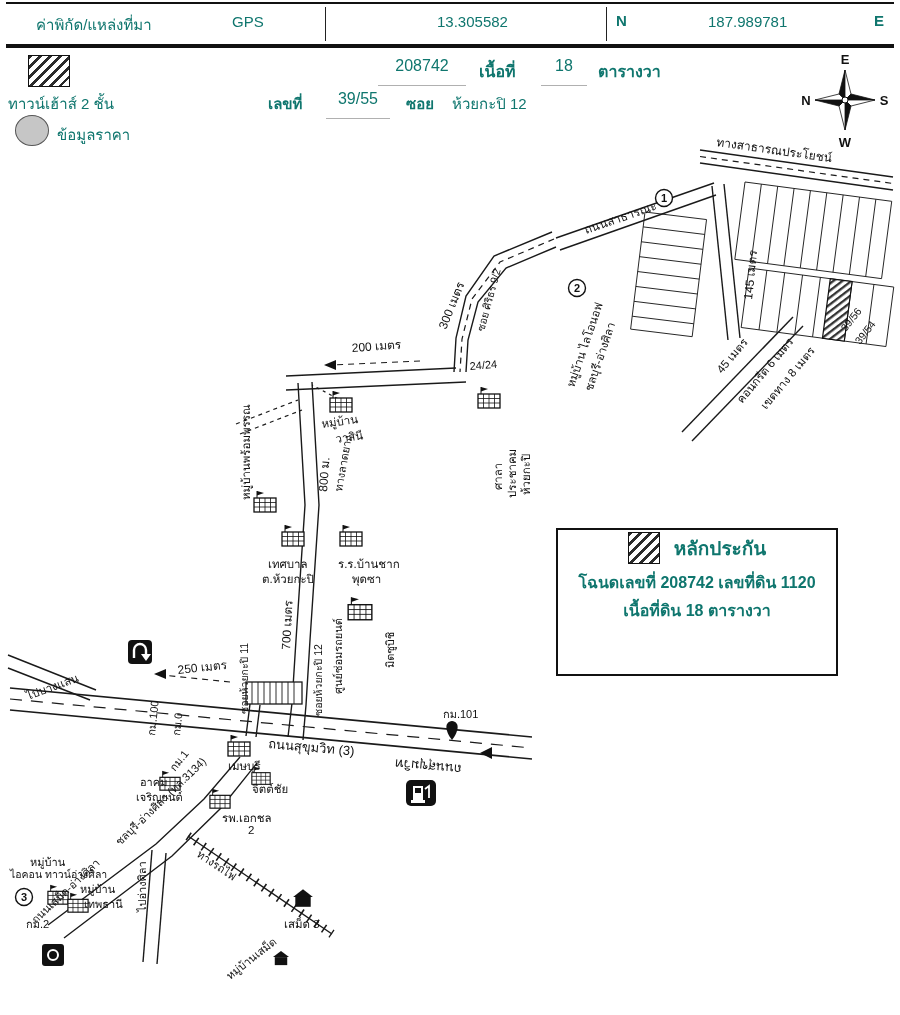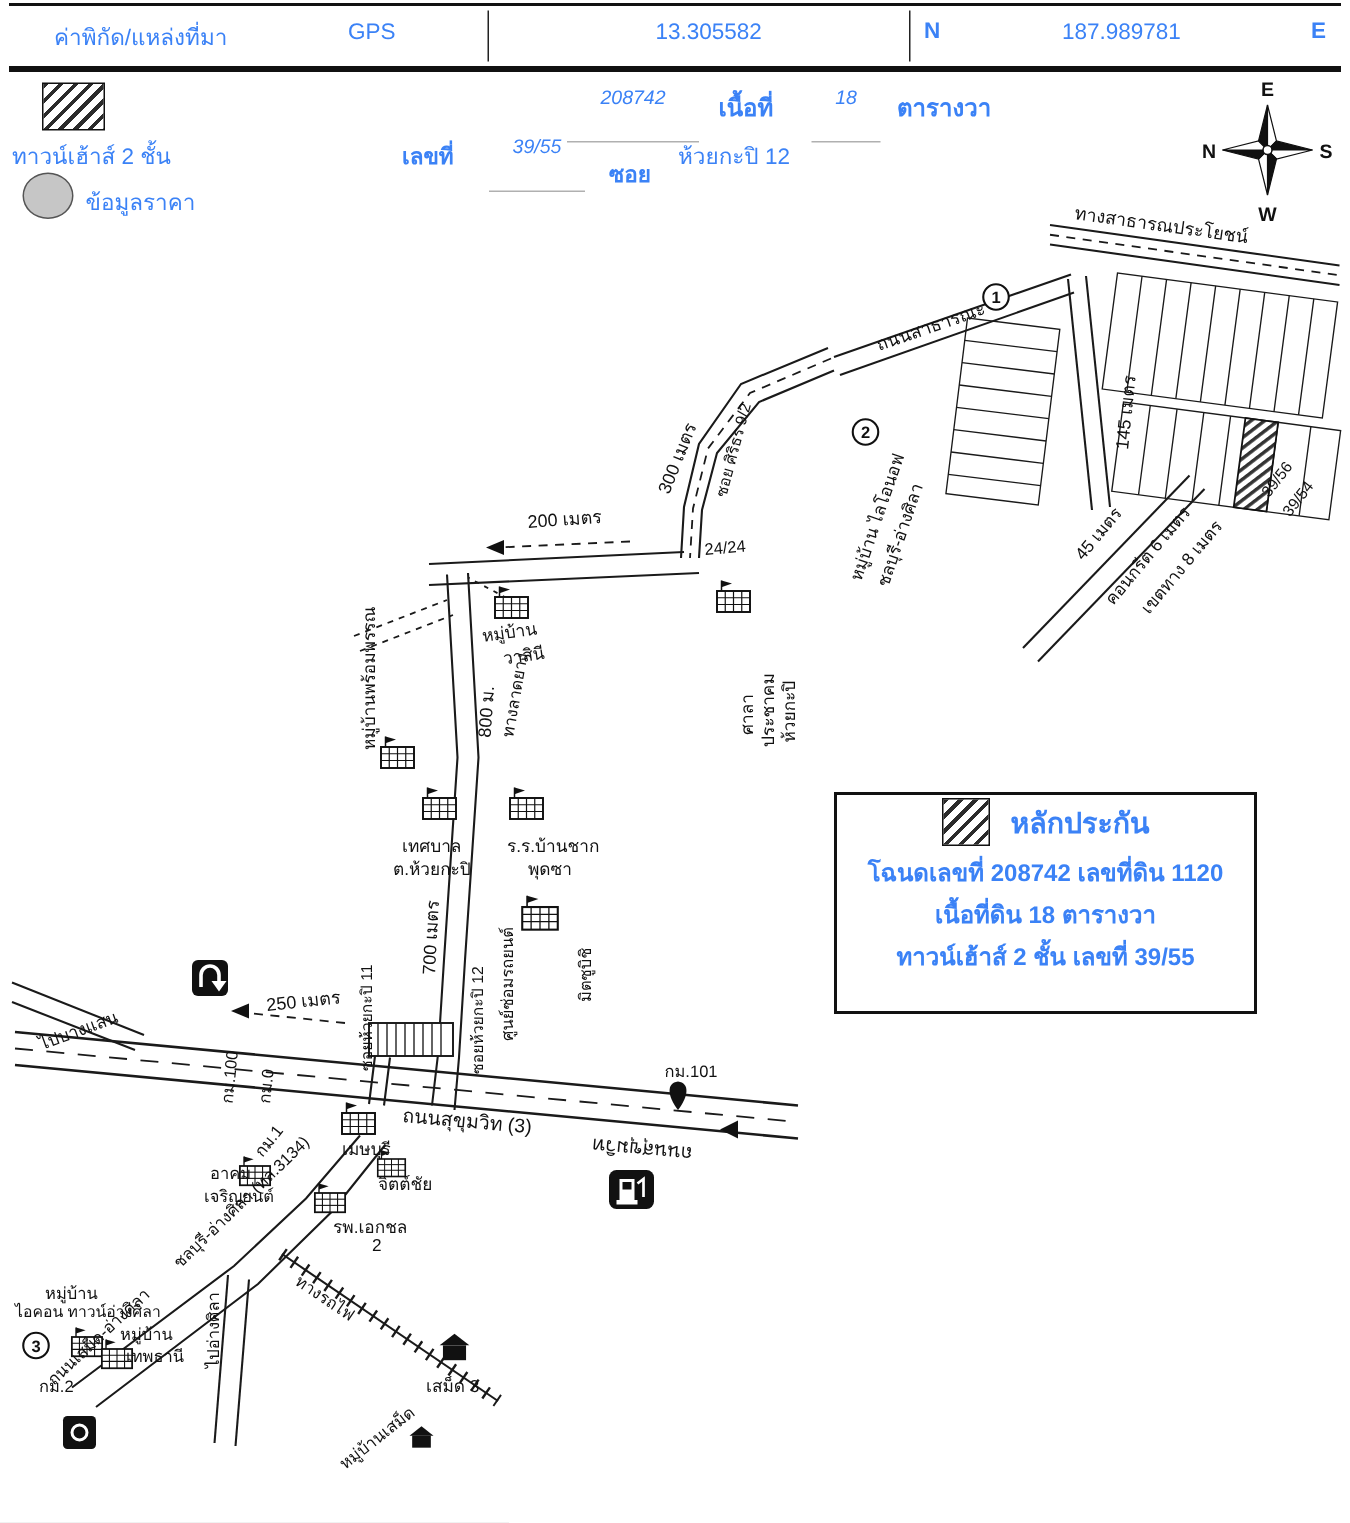--- a/index.html
+++ b/index.html
@@ -1,25 +1,25 @@
 <!DOCTYPE html>
 <html><head>
 <meta charset="utf-8">
 <style>
   html,body{margin:0;padding:0;background:#e8e8e8;}
   .page{position:relative;width:900px;height:1015px;background:#fff;overflow:hidden;
-        font-family:"Liberation Sans","DejaVu Sans",sans-serif;color:#3b82f6;}
+        font-family:"Liberation Sans","DejaVu Sans",sans-serif;color:#0f766e;}
   .abs{position:absolute;}
   .b{font-weight:bold;}
   .fs15{font-size:15px;} .fs16{font-size:16px;}
   .hatchbox{background:repeating-linear-gradient(135deg,#2b2b2b 0 2.5px,#fff 2.5px 7px);
             border:1.2px solid #111;display:inline-block;}
   .vline{background:#222;width:1px;}
   .hline{background:#111;}
-  .uval{text-align:center;border-bottom:1.5px solid #b0b0b0;padding-bottom:22px;font-size:13px;font-style:italic;}
+  .uval{text-align:center;border-bottom:1.5px solid #b0b0b0;padding-bottom:10px;font-size:16px;}
   .price-circle{width:32px;height:29px;border-radius:50%;background:#c6c6c6;border:1.5px solid #555;}
   .legend{left:556px;top:528px;width:282px;height:148px;border:2px solid #111;background:#fff;
           display:flex;flex-direction:column;align-items:center;padding-top:2px;box-sizing:border-box;}
   .legend-title-row{display:flex;align-items:center;gap:14px;margin-bottom:5px;}
   .legend-hatch{width:30px;height:30px;}
   .legend-title{font-size:19px;font-weight:bold;}
   .legend-line{font-size:16px;font-weight:bold;line-height:28px;white-space:nowrap;}
   svg text{fill:#111;font-size:12px;font-family:"Liberation Sans","DejaVu Sans",sans-serif;}
   svg .t10{font-size:10.5px;} svg .t11{font-size:11px;} svg .t115{font-size:11.5px;}
   svg .t13{font-size:13px;} svg .mid{text-anchor:middle;} svg .bold{font-weight:bold;}
@@ -46,21 +46,21 @@
 
   <div class="abs hatchbox" style="left:28px;top:55px;width:40px;height:30px;"></div>
   <div class="abs uval" style="left:378px;top:57px;width:88px;">208742</div>
   <div class="abs fs16 b" style="left:479px;top:59px;">เนื้อที่</div>
   <div class="abs uval" style="left:541px;top:57px;width:46px;">18</div>
   <div class="abs fs16 b" style="left:598px;top:59px;">ตารางวา</div>
 
   <div class="abs fs15" style="left:8px;top:92px;">ทาวน์เฮ้าส์ 2 ชั้น</div>
   <div class="abs fs15 b" style="left:268px;top:92px;">เลขที่</div>
   <div class="abs uval" style="left:326px;top:90px;width:64px;">39/55</div>
-  <div class="abs fs15 b" style="left:406px;top:104px;">ซอย</div>
+  <div class="abs fs15 b" style="left:406px;top:92px;">ซอย</div>
   <div class="abs fs15" style="left:452px;top:92px;">ห้วยกะปิ 12</div>
 
   <div class="abs price-circle" style="left:15px;top:115px;"></div>
   <div class="abs fs15" style="left:57px;top:123px;">ข้อมูลราคา</div>
 
   <svg class="abs" style="left:0;top:0;" width="900" height="1015" viewBox="0 0 900 1015">
     <defs>
       <pattern id="hatch45" patternUnits="userSpaceOnUse" width="5.5" height="5.5" patternTransform="rotate(45)">
         <rect width="5.5" height="5.5" fill="#fff"></rect>
         <rect width="2.3" height="5.5" fill="#333"></rect>
@@ -296,16 +296,15 @@
     <text x="230" y="980" class="t11" transform="rotate(-38,230,980)">หมู่บ้านเสม็ด</text>
   </svg>
 
   <div class="abs legend">
     <div class="legend-title-row">
       <span class="hatchbox legend-hatch"></span>
       <span class="legend-title">หลักประกัน</span>
     </div>
     <div class="legend-line">โฉนดเลขที่ 208742 เลขที่ดิน 1120</div>
     <div class="legend-line">เนื้อที่ดิน 18 ตารางวา</div>
-    <div class="legend-line">ทาวน์เฮ้าส์ 2 ชั้น เลขที่ 39/55</div>
   </div>
 
 </div>
 
 </body></html>

